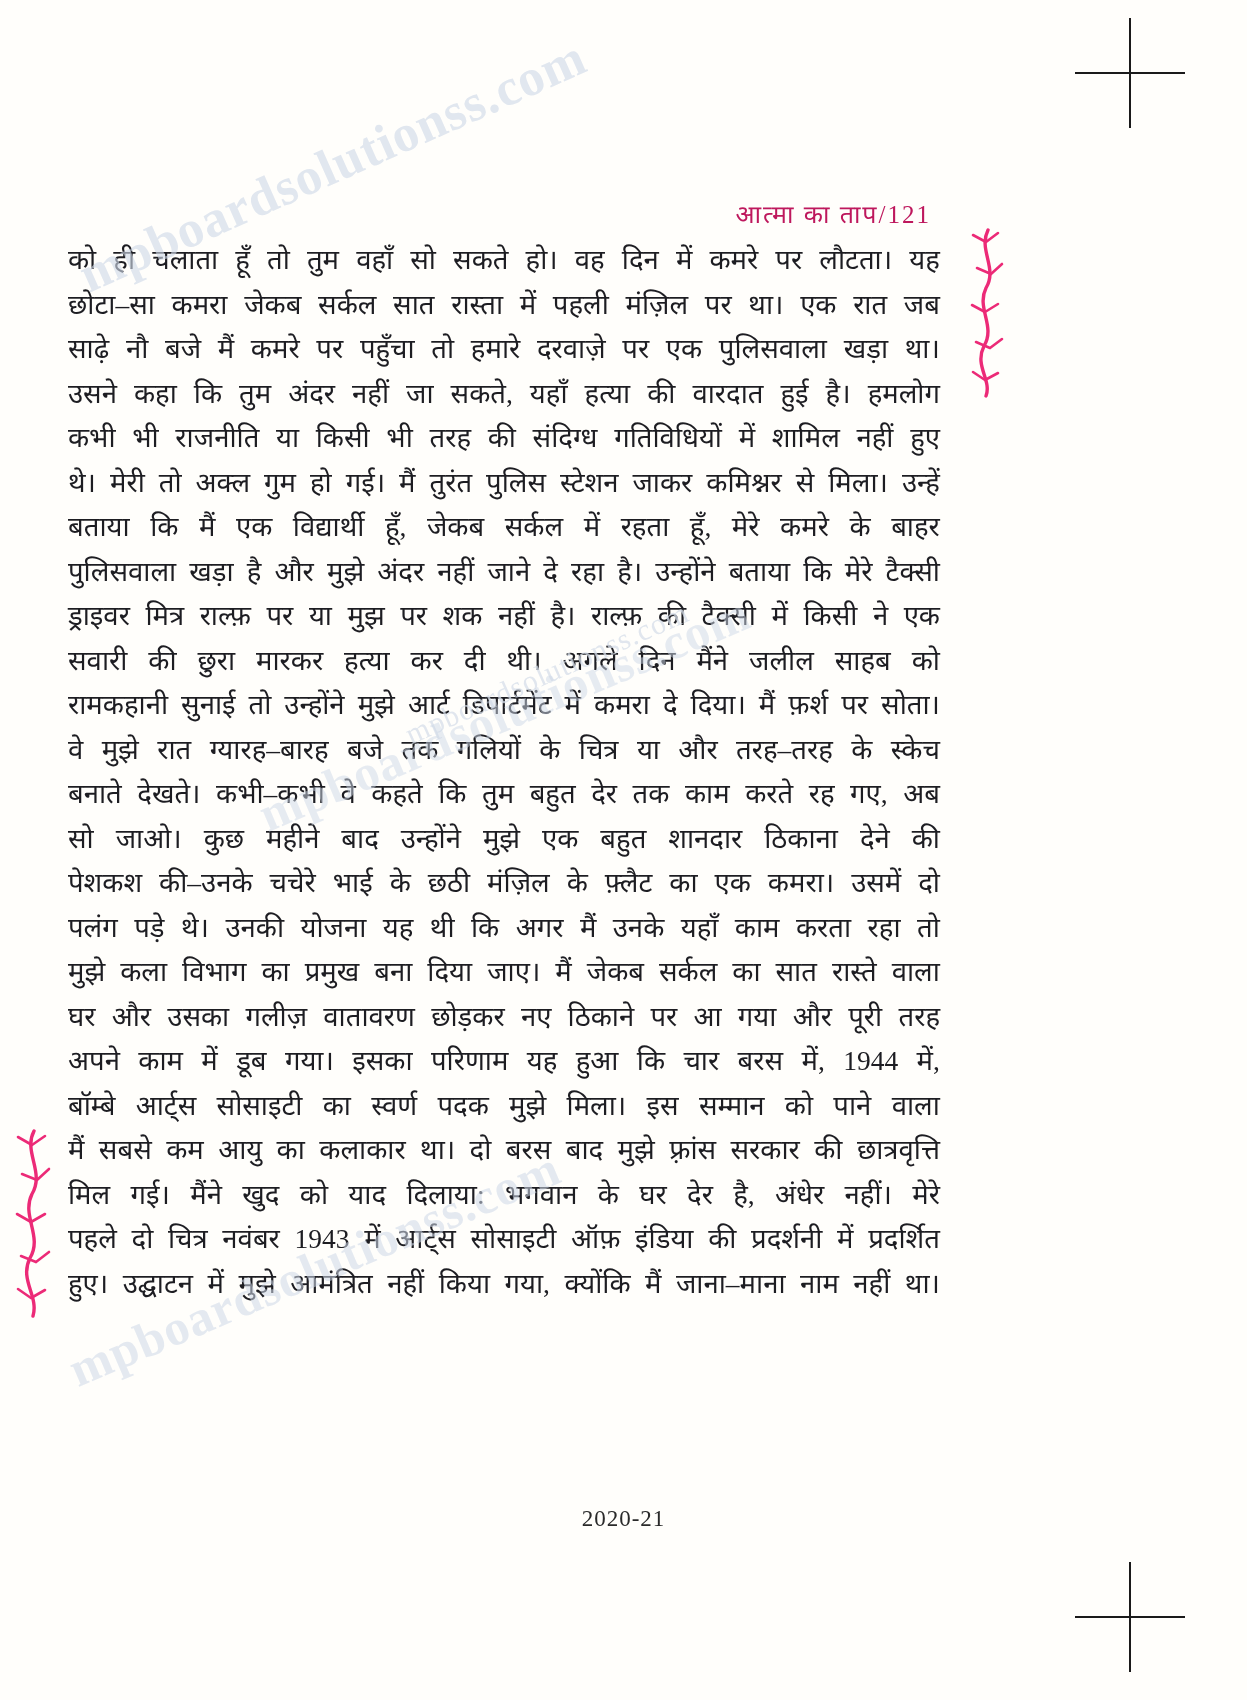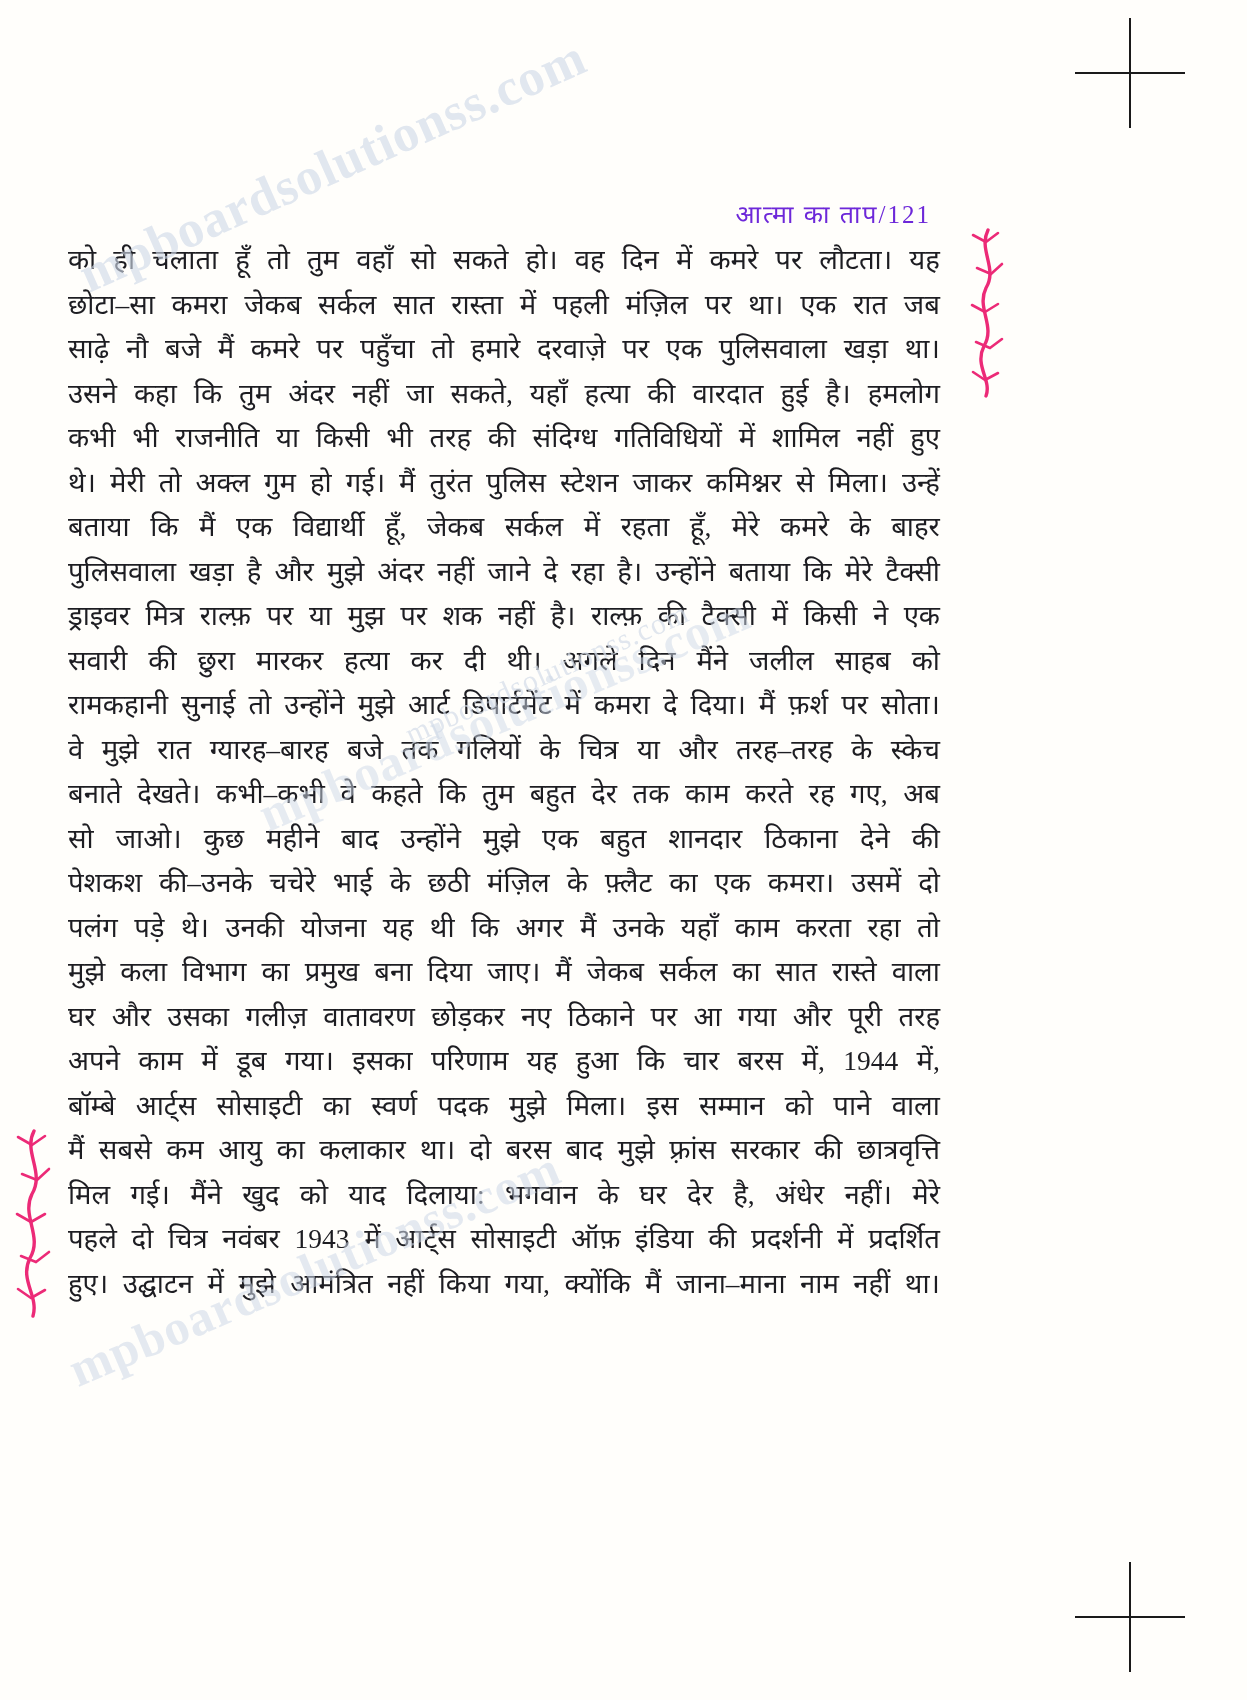--- a/index.html
+++ b/index.html
@@ -41,21 +41,21 @@
   .crop-br .v { left: 54px; top: 0; height: 110px; }
   .crop-br .h { top: 54px; left: 0; width: 110px; }
 
   
   .page-header {
     position: absolute;
     top: 196px;
     right: 316px;
     font-size: 25px;
     letter-spacing: 0.5px;
-    color: #6d28d9;
+    color: #be185d;
     white-space: nowrap;
     font-family: "Liberation Serif", "DejaVu Serif", serif;
   }
   .page-header .hdr-title { letter-spacing: 2px; }
 
   
   .text-block {
     position: absolute;
     top: 246px;
     left: 68px;
@@ -585,14 +585,17 @@
         <span>नहीं</span>
         <span>था।</span>
       </div>
   </div>
 
   <div class="wm wm1">mpboardsolutionss.com</div>
   <div class="wm wm-small">mpboardsolutionss.com</div>
   <div class="wm wm2">mpboardsolutionss.com</div>
   <div class="wm wm3">mpboardsolutionss.com</div>
 
+  <div class="footer">
+    <span>2020-21</span>
+  </div>
 
 </div>
 
 </body></html>

